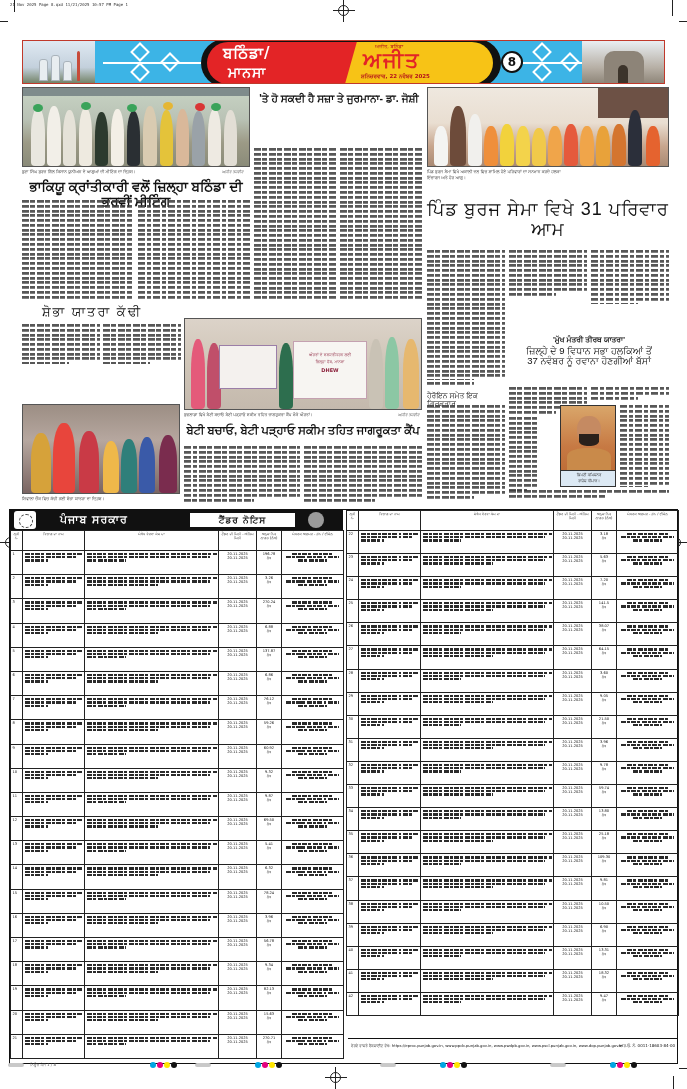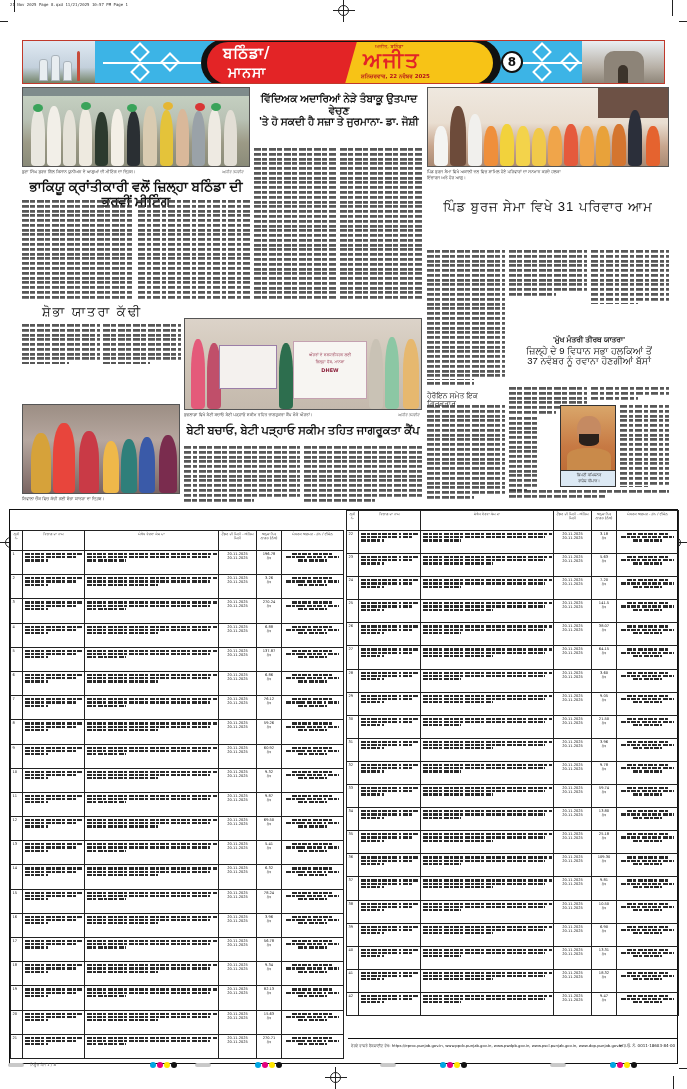--- a/index.html
+++ b/index.html
@@ -188,21 +188,20 @@
     <span class="ln"></span>
     <span class="ln"></span>
     <span class="ln"></span>
     <span class="ln"></span>
     <span class="ln"></span>
     <span class="ln"></span>
     <span class="ln"></span>
   </div>
 
 <div class="headline" style="left:254px;top:93px;width:170px;font-size:10.5px;">
-  <div>ਵਿੱਦਿਅਕ ਅਦਾਰਿਆਂ ਨੇੜੇ ਤੰਬਾਕੂ ਉਤਪਾਦ ਵੇਚਣ</div>
   <div>'ਤੇ ਹੋ ਸਕਦੀ ਹੈ ਸਜ਼ਾ ਤੇ ਜੁਰਮਾਨਾ- ਡਾ. ਜੋਸ਼ੀ</div>
 </div>
 <div class="bodytext" style="left:254px;top:148px;width:82px;height:152px;">
     <span class="ln"></span>
     <span class="ln"></span>
     <span class="ln"></span>
     <span class="ln"></span>
     <span class="ln"></span>
     <span class="ln"></span>
     <span class="ln"></span>
@@ -279,21 +278,21 @@
   <div class="ppl" style="left:120px;width:14px;height:40px;background:#f0a54a;"></div>
   <div class="ppl" style="left:136px;width:14px;height:42px;background:#e55a3c;"></div>
   <div class="ppl" style="left:152px;width:14px;height:40px;background:#f0a54a;"></div>
   <div class="ppl" style="left:168px;width:14px;height:40px;background:#e8a23a;"></div>
   <div class="ppl" style="left:184px;width:14px;height:42px;background:#d4752f;"></div>
   <div class="ppl" style="left:200px;width:14px;height:56px;background:#2b2f3a;"></div>
   <div class="ppl" style="left:218px;width:14px;height:40px;background:#e5632f;"></div>
 </div>
 <div class="caption" style="left:427px;top:169px;width:242px;">ਪਿੰਡ ਬੁਰਜ ਸੇਮਾ ਵਿਖੇ ਅਕਾਲੀ ਦਲ ਵਿਚ ਸ਼ਾਮਿਲ ਹੋਏ ਪਰਿਵਾਰਾਂ ਦਾ ਸਨਮਾਨ ਕਰਦੇ ਹਲਕਾ</div>
 <div class="caption" style="left:427px;top:175px;width:242px;">ਇੰਚਾਰਜ ਅਤੇ ਹੋਰ ਆਗੂ।</div>
-<div class="headline" style="left:427px;top:200px;width:242px;font-size:13px;font-weight:normal;letter-spacing:1px;">
+<div class="headline" style="left:427px;top:200px;width:242px;font-size:18px;font-weight:normal;letter-spacing:1px;">
   <div>ਪਿੰਡ ਬੁਰਜ ਸੇਮਾ ਵਿਖੇ 31 ਪਰਿਵਾਰ ਆਮ</div>
 </div>
 <div class="bodytext" style="left:427px;top:250px;width:78px;height:130px;">
     <span class="ln"></span>
     <span class="ln"></span>
     <span class="ln"></span>
     <span class="ln"></span>
     <span class="ln"></span>
     <span class="ln"></span>
     <span class="ln"></span>
@@ -517,20 +516,26 @@
     <span class="ln"></span>
     <span class="ln"></span>
     <span class="ln" style="width: 60%;"></span>
   </div>
 <div class="bodytext" style="left:509px;top:490px;width:160px;height:12px;">
     <span class="ln"></span>
     <span class="ln" style="width: 60%;"></span>
   </div>
 
 <div class="tender">
+  <div class="tender-banner">
+    <div class="tb-emblem"></div>
+    <div class="tb-title">ਪੰਜਾਬ ਸਰਕਾਰ</div>
+    <div class="tb-notice">ਟੈਂਡਰ ਨੋਟਿਸ</div>
+    <div class="tb-seal"></div>
+  </div>
   <table class="ttable" id="tbl-left" style="left:0;top:20px;width:333px;">
     <colgroup>
         <col style="width:12px">
         <col style="width:62px">
         <col style="width:134px">
         <col style="width:38px">
         <col style="width:25px">
         <col style="width:62px">
       </colgroup>
     <thead>

